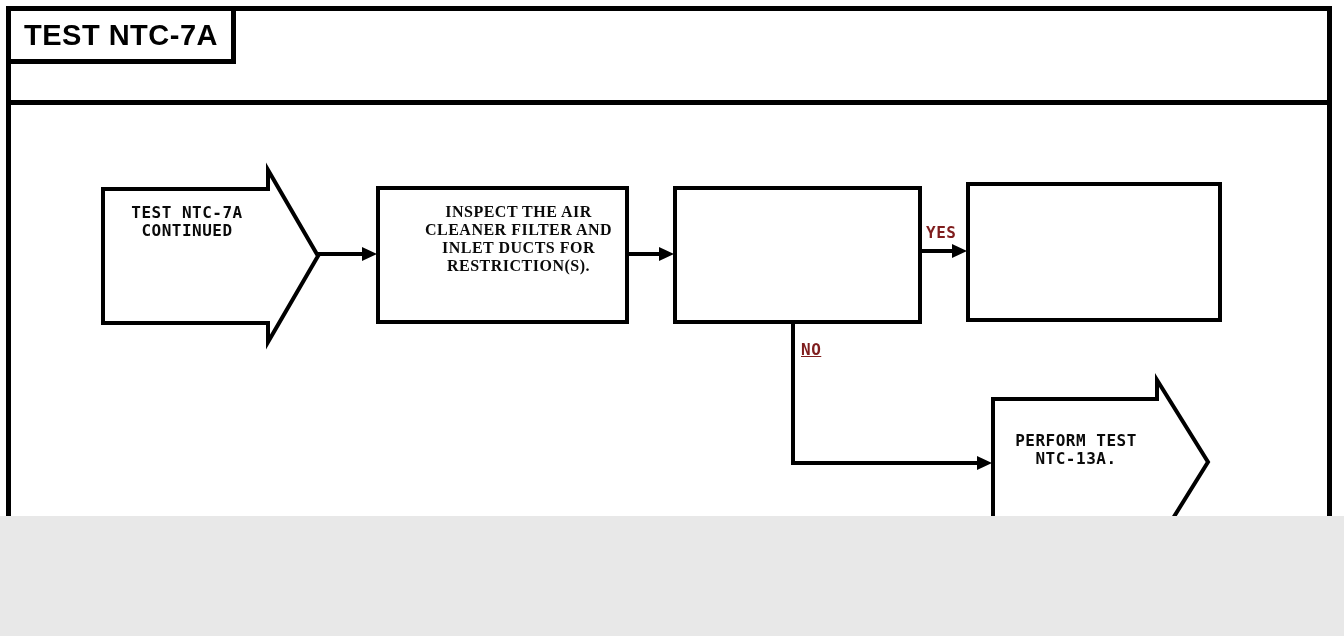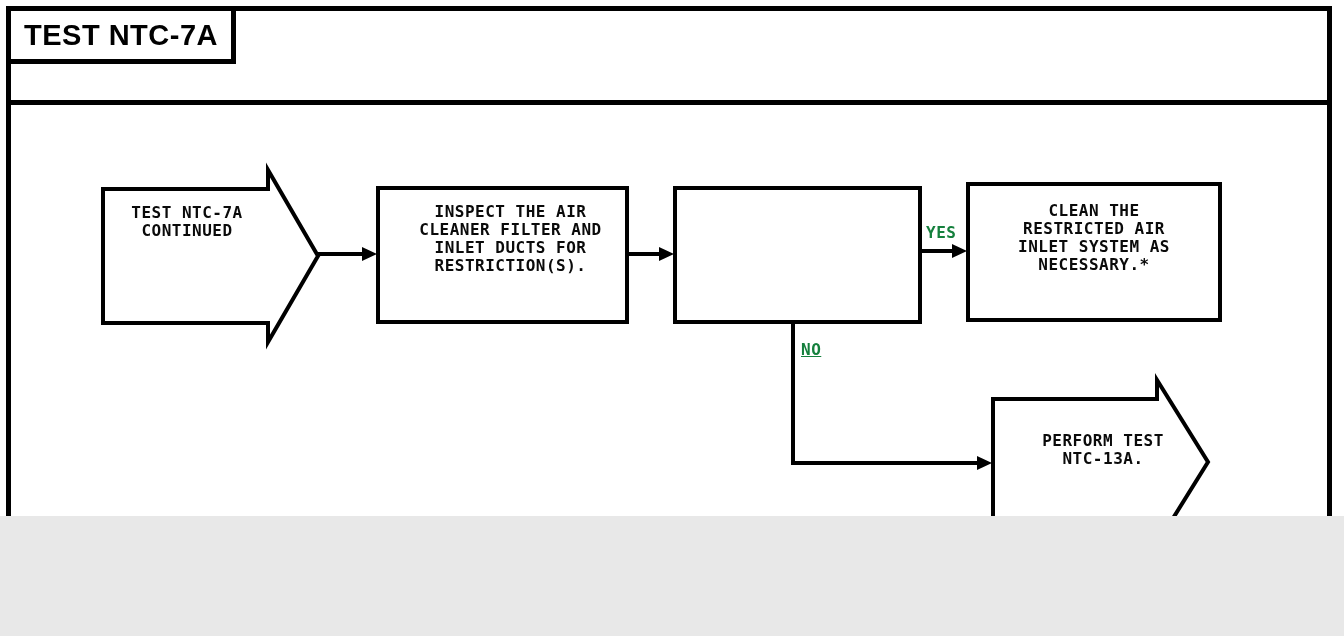--- a/index.html
+++ b/index.html
@@ -48,21 +48,21 @@
   }
   .node-label{
     position:absolute;z-index:2;
     font-family:"DejaVu Sans Mono",monospace;
     font-size:16px;line-height:18px;font-weight:bold;letter-spacing:0.5px;
     white-space:pre-line;text-align:center;color:#0a0a0a;
   }
   .edge-label{
     position:absolute;z-index:2;
     font-family:"DejaVu Sans Mono",monospace;
-    font-size:16px;font-weight:bold;letter-spacing:0.5px;color:#15803d;white-space:nowrap;
+    font-size:16px;font-weight:bold;letter-spacing:0.5px;color:#7f1d1d;white-space:nowrap;
   }
 </style>
 </head>
 <body>
 
 <div class="page">
 
   <div class="frame"></div>
 
   <div class="header-box">
@@ -88,29 +88,25 @@
 
     <line x1="922" y1="251" x2="955" y2="251" stroke="#000000" stroke-width="4"></line>
     <polygon points="967,251 952,244 952,258" fill="#000000"></polygon>
 
     <polyline points="793,324 793,463 980,463" fill="none" stroke="#000000" stroke-width="4"></polyline>
     <polygon points="992,463 977,456 977,470" fill="#000000"></polygon>
   </svg>
 
   <div class="node-label" style="left:103px;top:204px;width:168px;">TEST NTC-7A
 CONTINUED</div>
-  <div class="node-label" style="left:390px;top:203px;width:241px;">INSPECT THE AIR
+  <div class="node-label" style="left:398px;top:203px;width:241px;font-family:Liberation Serif, serif;">INSPECT THE AIR
 CLEANER FILTER AND
 INLET DUCTS FOR
 RESTRICTION(S).</div>
-  <div class="node-label" style="left:972px;top:202px;width:244px;">CLEAN THE
-RESTRICTED AIR
-INLET SYSTEM AS
-NECESSARY.*</div>
-  <div class="node-label" style="left:995px;top:432px;width:162px;margin-left:27px;">PERFORM TEST
+  <div class="node-label" style="left:995px;top:432px;width:162px;">PERFORM TEST
 NTC-13A.</div>
   <div class="edge-label" style="left:926px;top:223px;">YES</div>
   <div class="edge-label" style="left:801px;top:340px;text-decoration:underline;">NO</div>
 
   <div class="footer-line"></div>
   <div class="footer-vdiv"></div>
 
 </div>
 
 </body></html>

